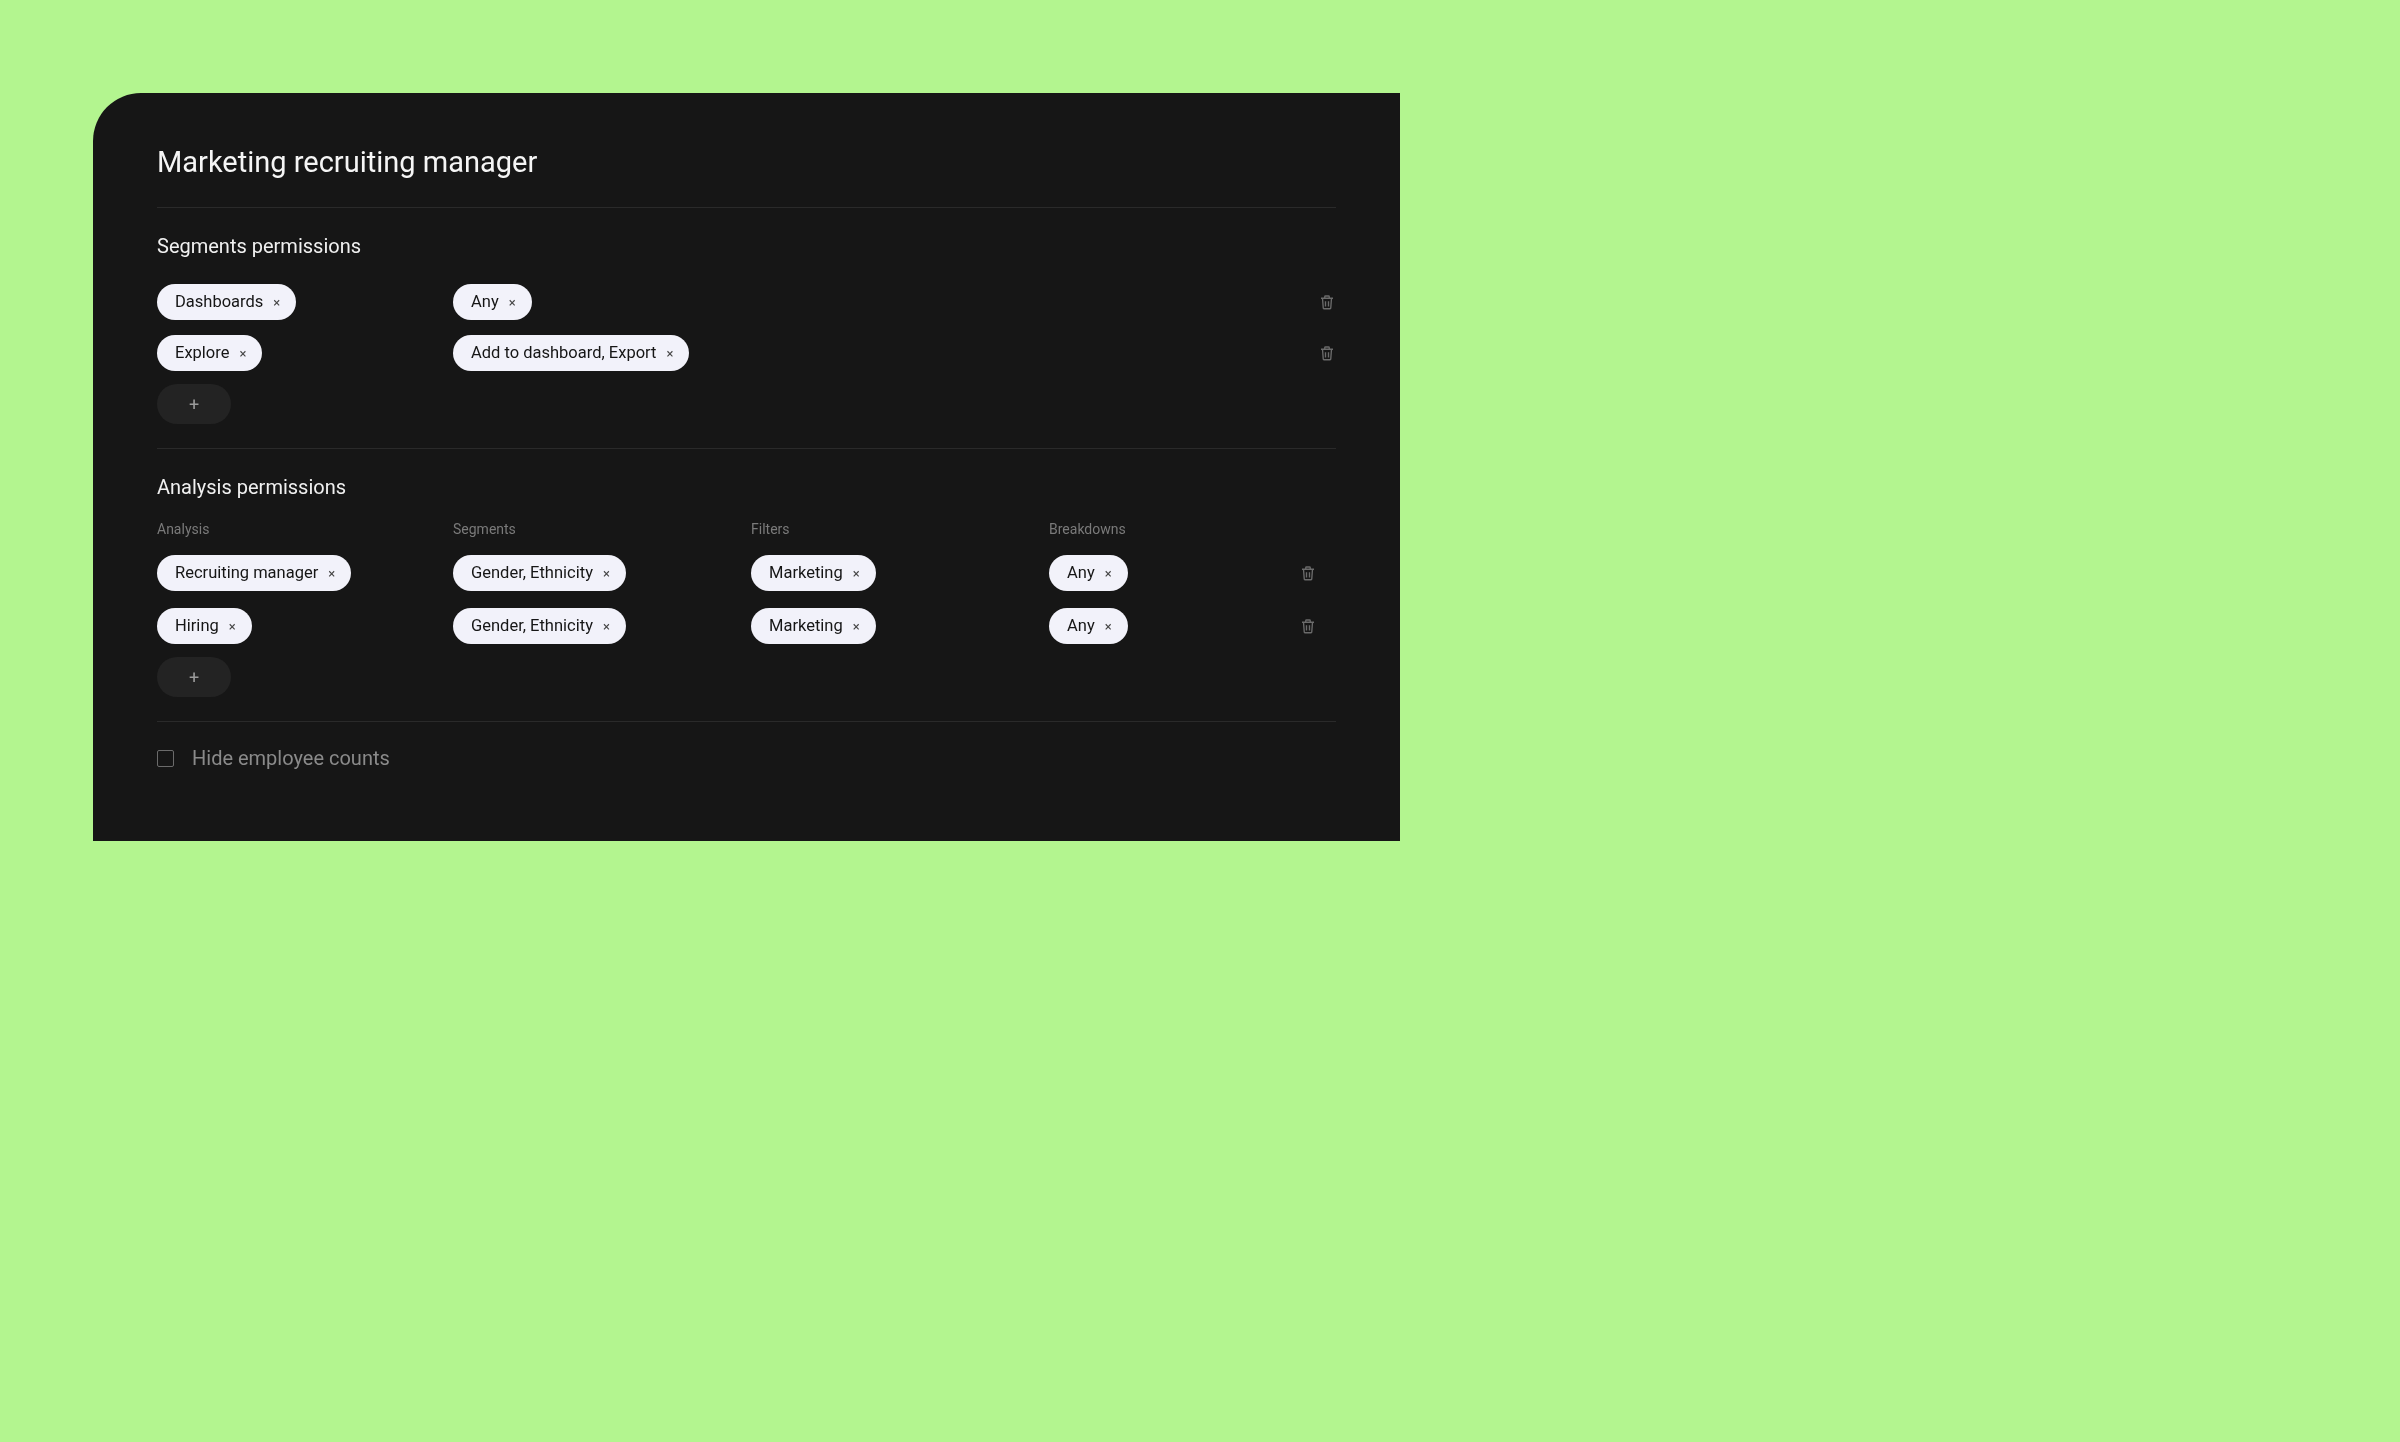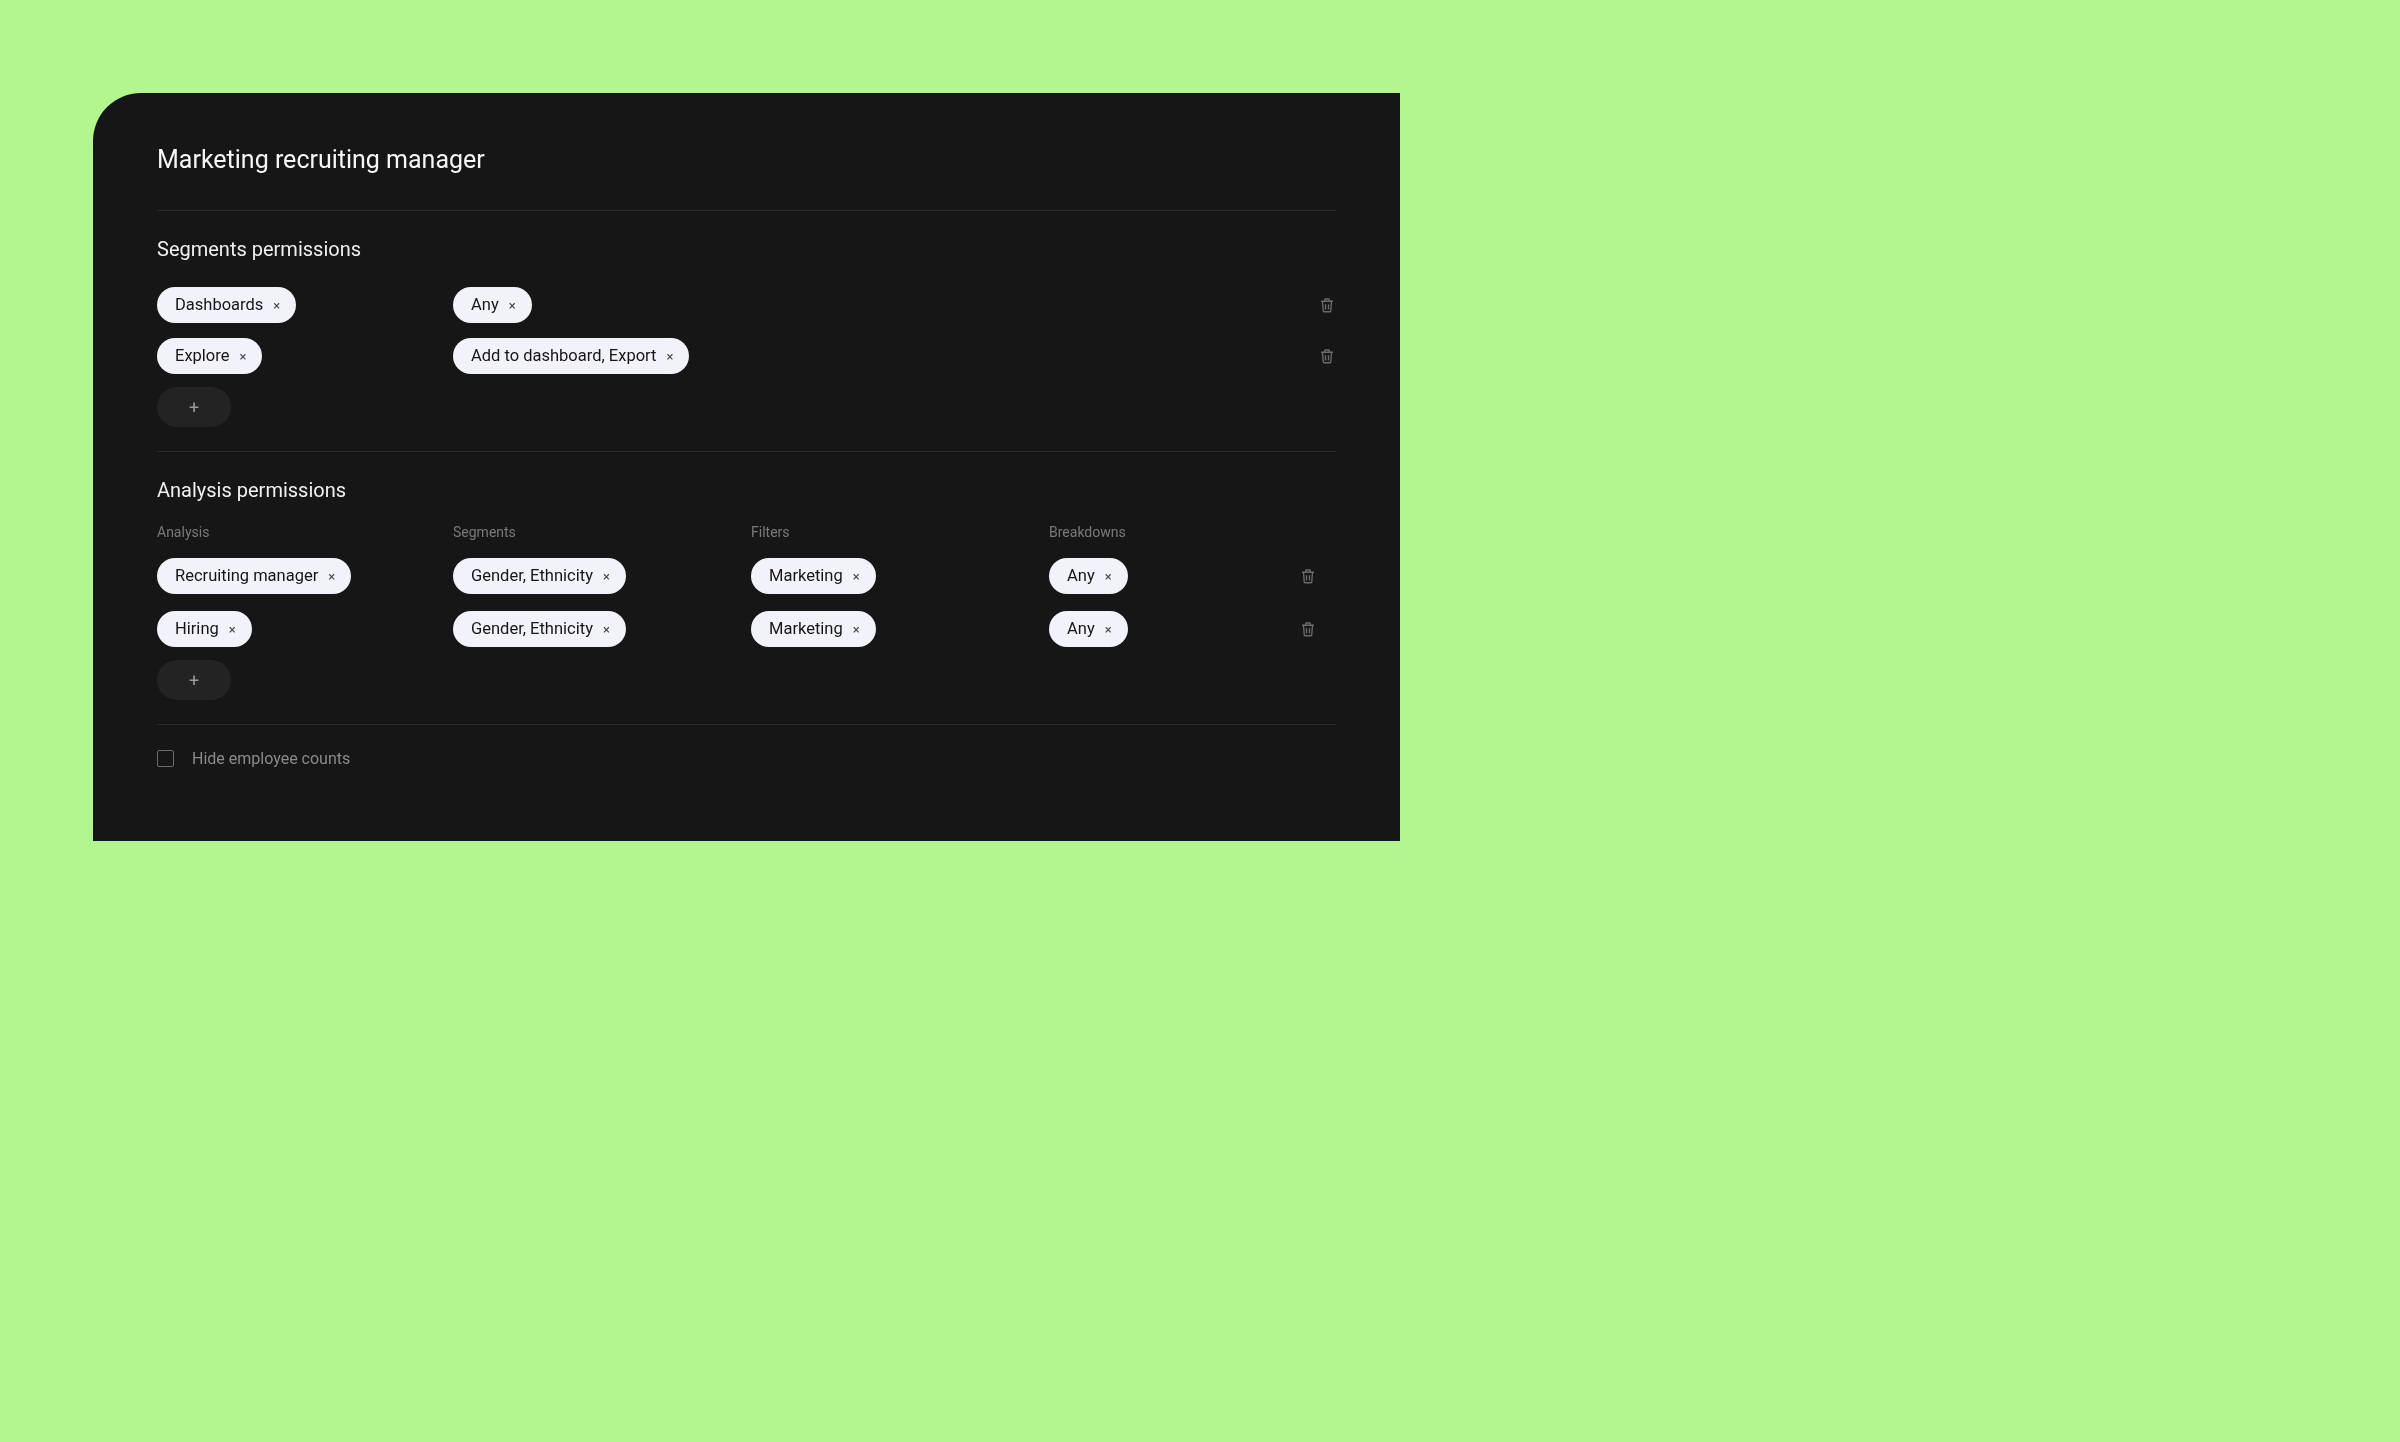--- a/index.html
+++ b/index.html
@@ -20,24 +20,24 @@
     top: 93px;
     left: 93px;
     right: 0;
     bottom: 0;
     background: #161616;
     border-top-left-radius: 48px;
     padding: 52px 64px 0 64px;
     color: #e8e8e8;
   }
   .page-title {
-    font-size: 25px;
+    font-size: 29px;
     font-weight: 400;
     color: #f5f5f5;
-    margin-bottom: 36px;
+    margin-bottom: 28px;
   }
   .divider {
     border: none;
     border-top: 1px solid #2a2a2a;
     margin: 0;
   }
   .section-title {
     font-size: 20px;
     font-weight: 400;
     color: #f0f0f0;
@@ -108,21 +108,21 @@
   }
   .checkbox {
     width: 17px;
     height: 17px;
     border: 1.6px solid #6b6b6b;
     border-radius: 2px;
     cursor: pointer;
     flex-shrink: 0;
   }
   .checkbox-label {
-    font-size: 16px;
+    font-size: 20px;
     color: #8a8a8a;
   }
 </style>
 </head>
 <body>
 
 <div class="stage">
   <div class="panel">
 
     <h1 class="page-title">Marketing recruiting manager</h1>

